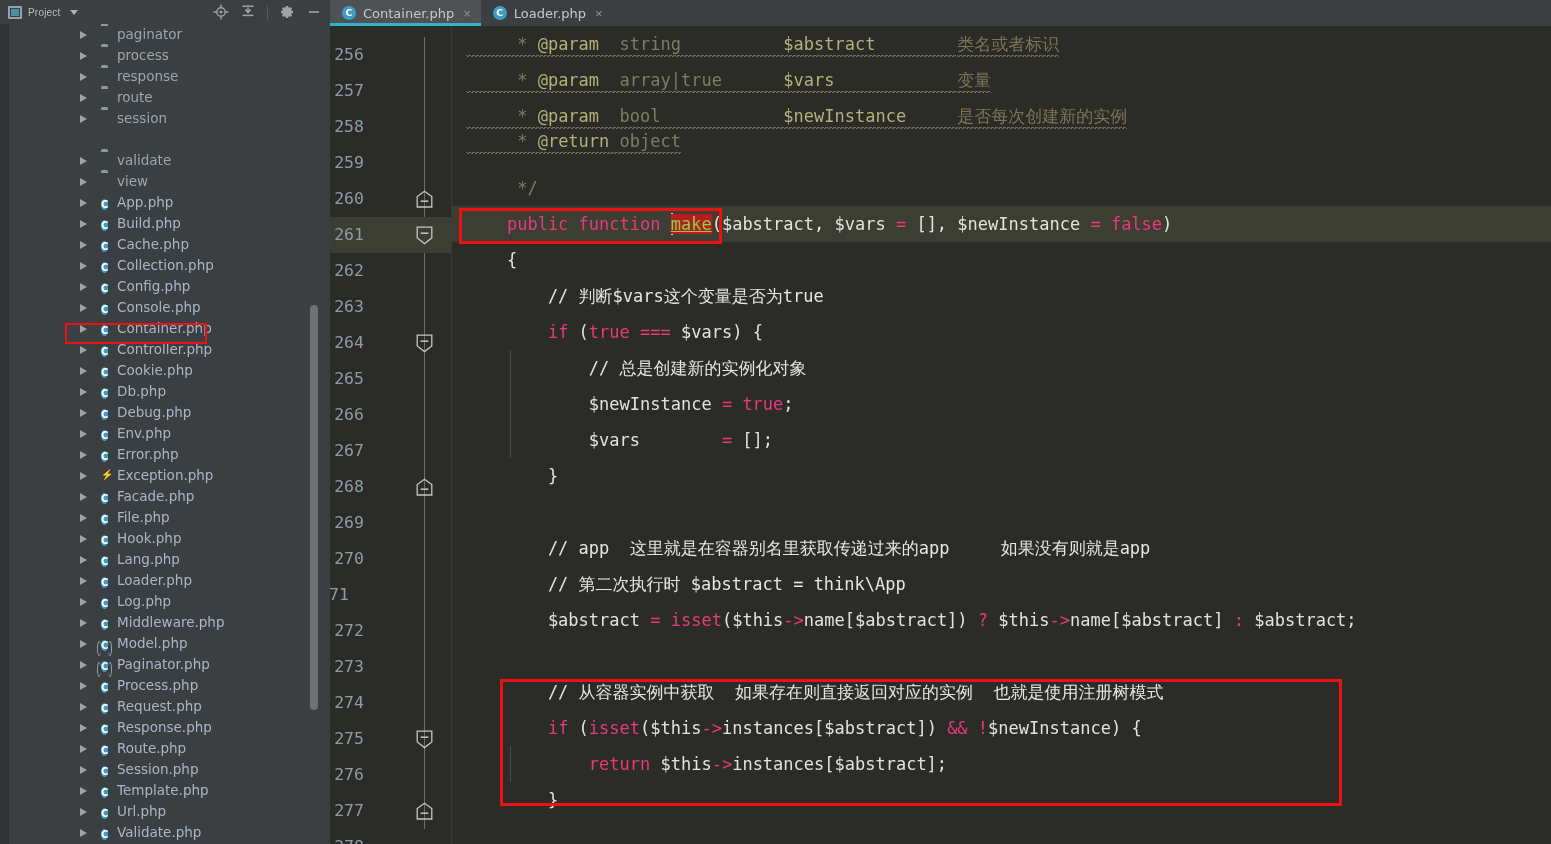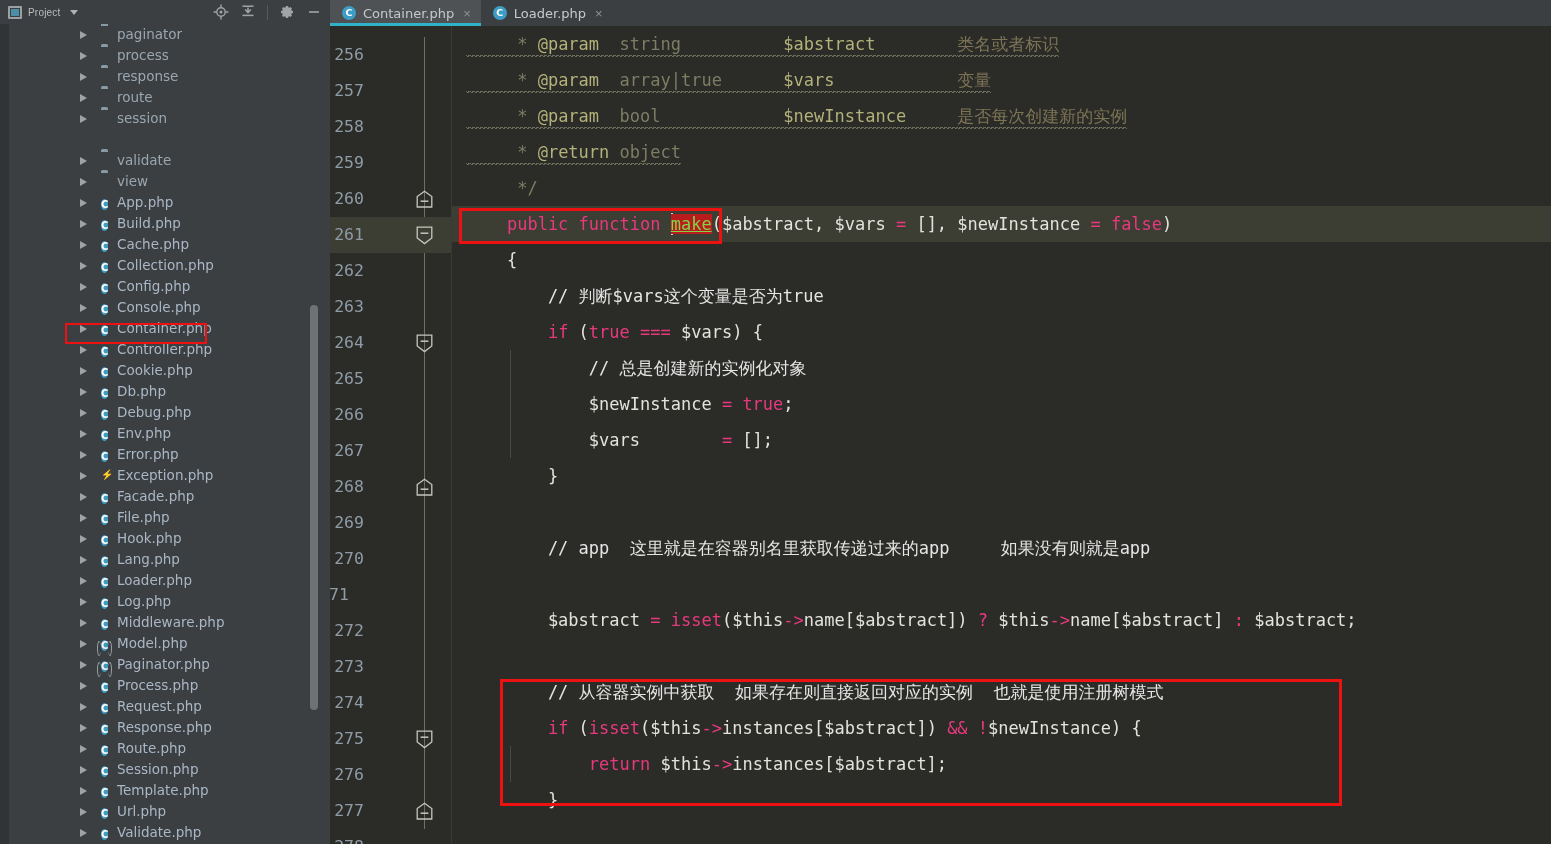--- a/index.html
+++ b/index.html
@@ -522,33 +522,34 @@
               <path d="M4.6 11.2H12.4" stroke="#c6c6be" stroke-width="1.5"></path>
             </svg>
           </div>
           <div class="ln" style="top: 803px;">278</div>
         </div>
       <div id="gutter-line"></div>
       <div id="code">
           <div class="cl" style="top: 0px;"><span class="doc squig">     * </span><span class="doctag squig">@param</span><span class="doc squig">  string          </span><span class="doctag squig">$abstract</span><span class="doc squig">        </span><span class="docchn squig">类名或者标识</span></div>
           <div class="cl" style="top: 36px;"><span class="doc squig">     * </span><span class="doctag squig">@param</span><span class="doc squig">  array|true      </span><span class="doctag squig">$vars</span><span class="doc squig">            </span><span class="docchn squig">变量</span></div>
           <div class="cl" style="top: 72px;"><span class="doc squig">     * </span><span class="doctag squig">@param</span><span class="doc squig">  bool            </span><span class="doctag squig">$newInstance</span><span class="doc squig">     </span><span class="docchn squig">是否每次创建新的实例</span></div>
-          <div class="cl" style="top: 108px;"><span class="doc squig">     * </span><span class="doctag squig">@return</span><span class="doc squig"> object</span></div>
+          <div class="cl" style="top: 97px;"><span class="doc squig">     * </span><span class="doctag squig">@return</span><span class="doc squig"> object</span></div>
           <div class="cl" style="top: 144px;"><span class="doc">     */</span></div>
           <div class="hl-row" style="top: 180px;"></div>
           <div class="cl" style="top: 180px;"><span class="kw">    public function </span><span class="caret"></span><span class="sel">make</span><span class="pl">(</span><span class="pl">$abstract, $vars </span><span class="op">=</span><span class="pl"> [], $newInstance </span><span class="op">=</span> <span class="kw">false</span><span class="pl">)</span></div>
           <div class="cl" style="top: 216px;"><span class="pl">    {</span></div>
           <div class="cl" style="top: 252px;"><span class="cm">        // 判断$vars这个变量是否为true</span></div>
           <div class="cl" style="top: 288px;"><span class="pl">        </span><span class="kw">if</span><span class="pl"> (</span><span class="kw">true</span> <span class="op">===</span><span class="pl"> $vars) {</span></div>
           <div class="cl" style="top: 324px;"><span class="cm">            // 总是创建新的实例化对象</span></div>
           <div class="cl" style="top: 360px;"><span class="pl">            $newInstance </span><span class="op">=</span> <span class="kw">true</span><span class="pl">;</span></div>
           <div class="cl" style="top: 396px;"><span class="pl">            $vars        </span><span class="op">=</span><span class="pl"> [];</span></div>
           <div class="cl" style="top: 432px;"><span class="pl">        }</span></div>
           <div class="cl" style="top: 468px;"></div>
           <div class="cl" style="top: 504px;"><span class="cm">        // app  这里就是在容器别名里获取传递过来的app     如果没有则就是app</span></div>
+          <div class="cl" style="top: 540px;"><span class="cm">        // 第二次执行时 $abstract = think\App</span></div>
           <div class="cl" style="top: 576px;"><span class="pl">        $abstract </span><span class="op">=</span> <span class="kw">isset</span><span class="pl">($this</span><span class="arrow">-&gt;</span><span class="pl">name[$abstract]) </span><span class="op">?</span><span class="pl"> $this</span><span class="arrow">-&gt;</span><span class="pl">name[$abstract] </span><span class="op">:</span><span class="pl"> $abstract;</span></div>
           <div class="cl" style="top: 612px;"></div>
           <div class="cl" style="top: 648px;"><span class="cm">        // 从容器实例中获取  如果存在则直接返回对应的实例  也就是使用注册树模式</span></div>
           <div class="cl" style="top: 684px;"><span class="pl">        </span><span class="kw">if</span><span class="pl"> (</span><span class="kw">isset</span><span class="pl">($this</span><span class="arrow">-&gt;</span><span class="pl">instances[$abstract]) </span><span class="op">&amp;&amp;</span> <span class="op">!</span><span class="pl">$newInstance) {</span></div>
           <div class="cl" style="top: 720px;"><span class="pl">            </span><span class="kw">return</span><span class="pl"> $this</span><span class="arrow">-&gt;</span><span class="pl">instances[$abstract];</span></div>
           <div class="cl" style="top: 756px;"><span class="pl">        }</span></div>
           <div class="cl" style="top: 792px;"></div>
           <div class="indent-guide" style="top: 324px; height: 108px; left: 58px;"></div>
           <div class="indent-guide" style="top: 720px; height: 36px; left: 58px;"></div>
         </div>

